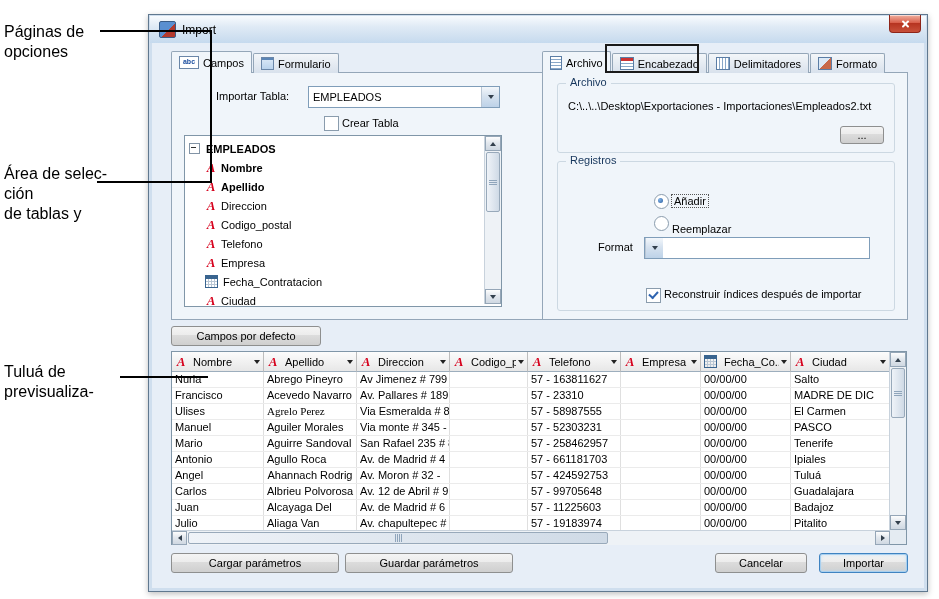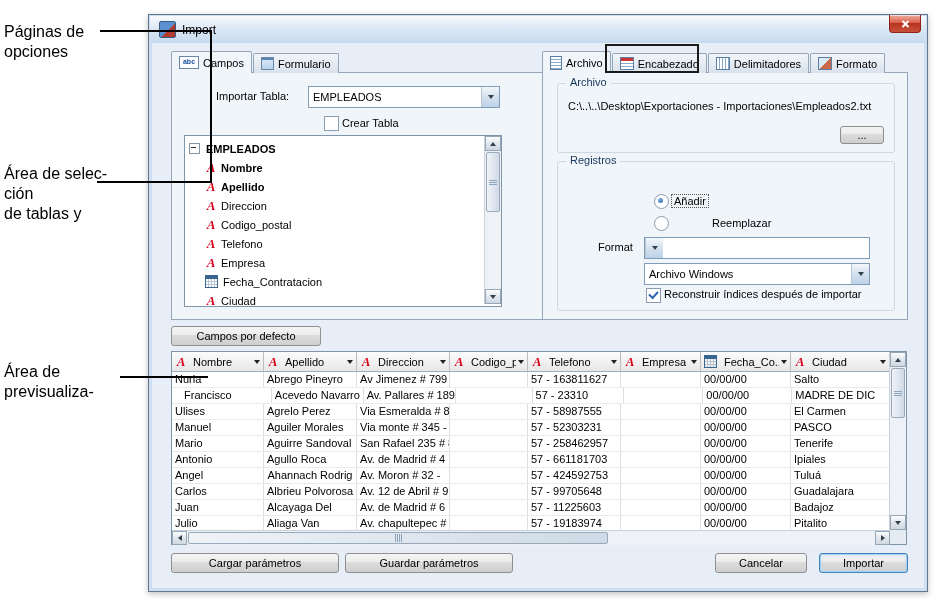--- a/index.html
+++ b/index.html
@@ -114,21 +114,21 @@
   .grid-corner{position:absolute;right:0;top:178px;width:16px;height:14px;background:#e4ebf2;}
 </style>
 </head>
 <body>
 
 <div class="ann" style="left:4px;top:22px;">Páginas de
 opciones</div>
 <div class="ann" style="left:4px;top:164px;">Área de selec-
 ción
 de tablas y</div>
-<div class="ann" style="left:4px;top:362px;">Área de
+<div class="ann" style="left:4px;top:362px;">Tuluá de
 previsualiza-</div>
 <div class="ann-line" style="left:100px;top:30px;width:112px;height:2px;"></div>
 <div class="ann-line" style="left:210px;top:30px;width:2px;height:153px;"></div>
 <div class="ann-line" style="left:97px;top:181px;width:115px;height:2px;"></div>
 <div class="ann-line" style="left:120px;top:376px;width:88px;height:2px;"></div>
 <div class="highlight-box" style="left:605px;top:44px;width:90px;height:25px;"></div>
 
 <div class="dialog">
 
   <div class="titlebar">
@@ -242,34 +242,28 @@
         <div class="btn" style="right:10px;top:42px;width:42px;height:16px;">...</div>
       </div>
     </div>
 
     <div class="groupbox" style="left:14px;top:88px;width:336px;height:148px;">
       <span class="gb-title">Registros</span>
       <div class="gb-clip">
         <div class="radio selected" style="left:96px;top:32px;"></div>
         <div class="lbl focus-dotted" style="left:114px;top:33px;">Añadir</div>
         <div class="radio" style="left:96px;top:54px;"></div>
-        <div class="lbl" style="left:114px;top:55px;margin-left:40px;">Reemplazar</div>
+        <div class="lbl" style="left:114px;top:61px;">Reemplazar</div>
 
         <div class="lbl" style="left:40px;top:79px;">Format</div>
         <div class="combo" style="left:86px;top:75px;width:224px;">
           <span class="dd">
               <span class="tri-down"></span>
             </span>
         </div>
-        <div class="combo" style="left:86px;top:101px;width:224px;">
-          <span class="val">Archivo Windows</span>
-          <span class="dd">
-              <span class="tri-down"></span>
-            </span>
-        </div>
 
         <div class="checkbox checked" style="left:88px;top:126px;"></div>
         <div class="lbl" style="left:106px;top:126px;width:198px;white-space:normal;line-height:12px;">Reconstruir índices después de importar</div>
       </div>
     </div>
   </div>
 
   <div class="btn" style="left:22px;top:311px;width:148px;">Campos por defecto</div>
 
   <div class="grid">
@@ -320,32 +314,32 @@
           <div class="gcell" style="width: 92px;">Nuria</div>
           <div class="gcell" style="width: 93px;">Abrego Pineyro</div>
           <div class="gcell" style="width: 93px;">Av Jimenez # 799</div>
           <div class="gcell" style="width: 78px;"></div>
           <div class="gcell" style="width: 93px;">57 - 163811627</div>
           <div class="gcell" style="width: 80px;"></div>
           <div class="gcell" style="width: 90px;">00/00/00</div>
           <div class="gcell" style="width: 99px;">Salto</div>
         </div>
         <div class="grow">
-          <div class="gcell" style="width: 92px; margin-left: 9px;">Francisco</div>
+          <div class="gcell" style="width: 92px;">Francisco</div>
           <div class="gcell" style="width: 93px;">Acevedo Navarro</div>
           <div class="gcell" style="width: 93px;">Av. Pallares # 189</div>
           <div class="gcell" style="width: 78px;"></div>
           <div class="gcell" style="width: 93px;">57 - 23310</div>
           <div class="gcell" style="width: 80px;"></div>
           <div class="gcell" style="width: 90px;">00/00/00</div>
           <div class="gcell" style="width: 99px;">MADRE DE DIC</div>
         </div>
         <div class="grow">
           <div class="gcell" style="width: 92px;">Ulises</div>
-          <div class="gcell" style="width: 93px;">Agrelo Perez</div>
+          <div class="gcell" style="width: 93px; font-family: Liberation Serif, serif;">Agrelo Perez</div>
           <div class="gcell" style="width: 93px;">Via Esmeralda # 8</div>
           <div class="gcell" style="width: 78px;"></div>
           <div class="gcell" style="width: 93px;">57 - 58987555</div>
           <div class="gcell" style="width: 80px;"></div>
           <div class="gcell" style="width: 90px;">00/00/00</div>
           <div class="gcell" style="width: 99px;">El Carmen</div>
         </div>
         <div class="grow">
           <div class="gcell" style="width: 92px;">Manuel</div>
           <div class="gcell" style="width: 93px;">Aguiler Morales</div>

